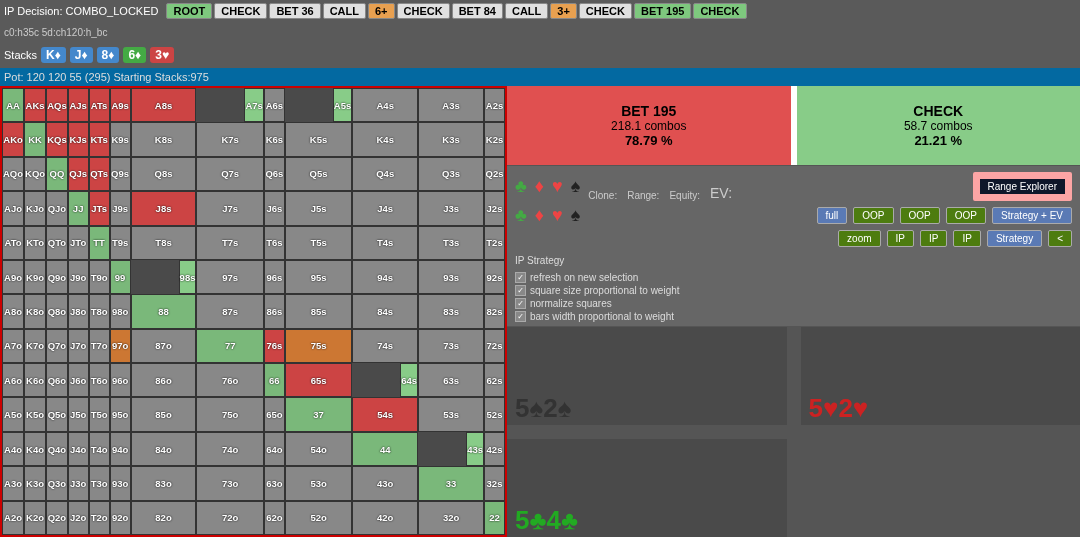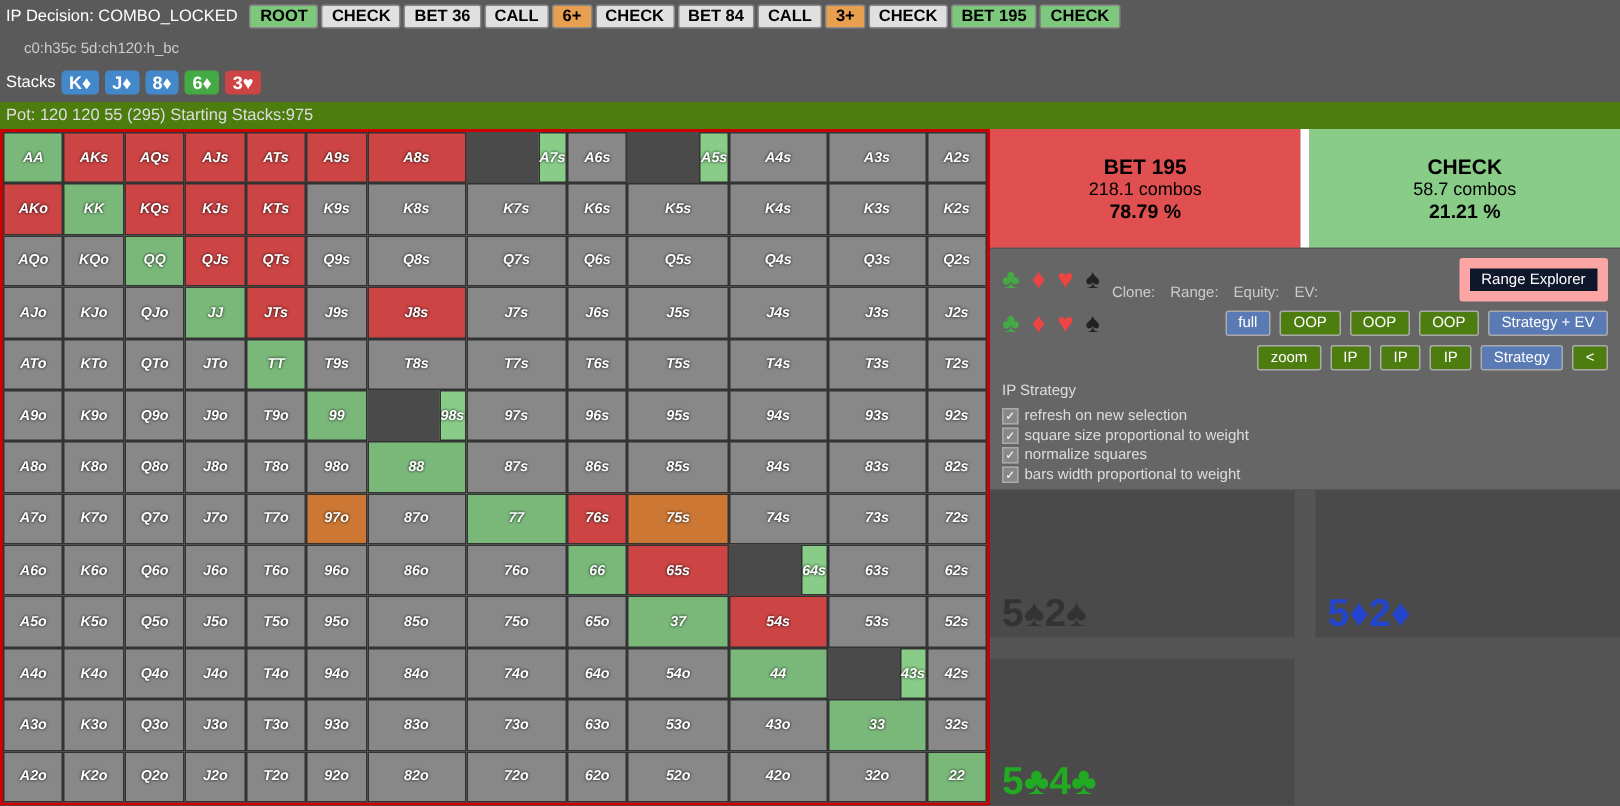--- a/index.html
+++ b/index.html
@@ -41,21 +41,21 @@
       margin-right: 6px;
     }
 
     
     #second-bar {
       background: #5a5a5a;
       height: 20px;
       display: flex;
       align-items: center;
       gap: 2px;
-      padding: 1px 16px;
+      padding: 1px 4px;
     }
 
     
     #board-row {
       background: #5a5a5a;
       height: 26px;
       display: flex;
       align-items: center;
       padding: 2px 4px;
       gap: 4px;
@@ -68,44 +68,43 @@
       padding: 1px 5px;
       border-radius: 3px;
       font-size: 12px;
       font-weight: bold;
     }
     .card-blue { background: #4488cc; color: #fff; }
     .card-green { background: #44aa44; color: #fff; }
     .card-red { background: #cc4444; color: #fff; }
 
     #pot-row {
-      background: #4d7c0f;
+      background: #0369a1;
       height: 18px;
       display: flex;
       align-items: center;
       padding: 1px 4px;
     }
     #pot-text {
       font-size: 11px;
       color: #ddd;
     }
 
     
     #main {
       display: flex;
       height: calc(537px - 86px);
     }
 
     
     #matrix-panel {
-      width: 660px;
+      width: 507px;
       border: 2px solid #cc0000;
       background: #4a4a4a;
       overflow: hidden;
-      font-style: italic;
     }
 
     .matrix-grid {
       display: grid;
       grid-template-columns: repeat(13, 1fr);
       width: 100%;
       height: 100%;
     }
 
     .cell {
@@ -491,21 +490,21 @@
     <div id="suits-panel">
       <div class="suits-row">
         <span class="suit-sym suit-club">♣</span>
         <span class="suit-sym suit-diamond">♦</span>
         <span class="suit-sym suit-heart">♥</span>
         <span class="suit-sym suit-spade">♠</span>
         <div style="flex:1; display:flex; justify-content:flex-end; align-items:flex-end; gap:10px;">
           <span style="font-size:10px;color:#ccc;">Clone:</span>
           <span style="font-size:10px;color:#ccc;">Range:</span>
           <span style="font-size:10px;color:#ccc;">Equity:</span>
-          <span style="font-size:10px;color:#ccc;">EV:</span>
+          <span style="font-size:14px;color:#ccc;">EV:</span>
           <button class="range-explorer-btn">Range Explorer</button>
         </div>
       </div>
       <div class="suits-row">
         <span class="suit-sym suit-club">♣</span>
         <span class="suit-sym suit-diamond">♦</span>
         <span class="suit-sym suit-heart">♥</span>
         <span class="suit-sym suit-spade">♠</span>
         <div style="flex:1; display:flex; justify-content:flex-end; align-items:center; gap:6px;">
           <button class="ctrl-btn active">full</button>
@@ -546,21 +545,21 @@
         <div class="checkbox">✓</div>
         <span>bars width proportional to weight</span>
       </div>
     </div>
 
     <div id="board-cards">
       <div class="board-card">
         <span class="board-card-text bc-black">5♠2♠</span>
       </div>
       <div class="board-card">
-        <span class="board-card-text bc-blue">5♦2♦</span>
+        <span class="board-card-text bc-red">5♥2♥</span>
       </div>
       <div class="board-card">
         <span class="board-card-text bc-green">5♣4♣</span>
       </div>
     </div>
 
   </div>
 </div>
 
 </body></html>

